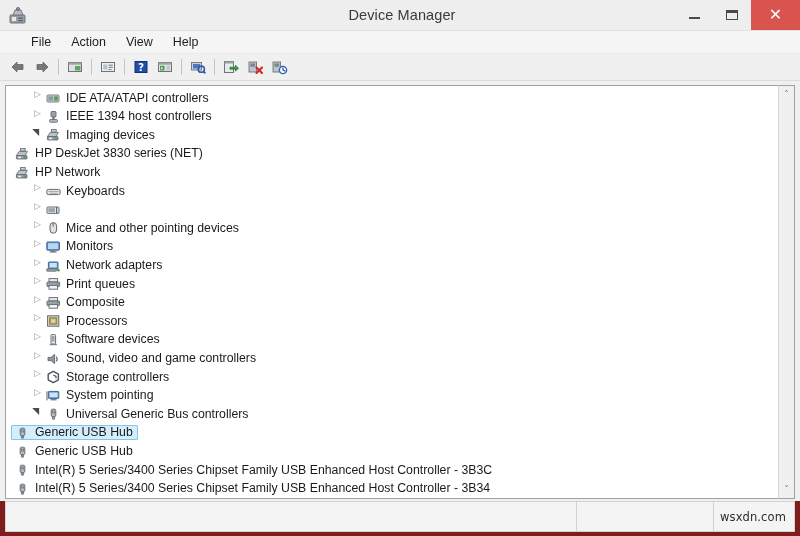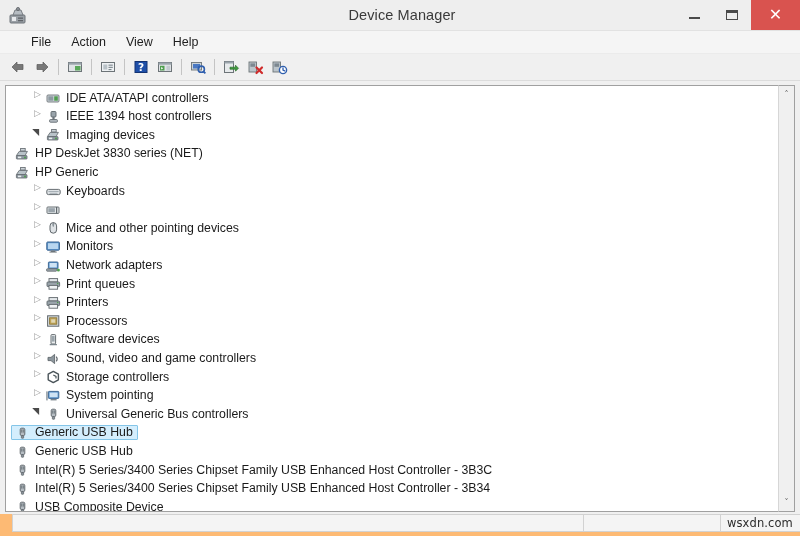--- a/index.html
+++ b/index.html
@@ -275,26 +275,26 @@
     font-size: 8px;
     font-family: "DejaVu Sans", sans-serif;
   }
   .sb-track {
     flex: 1 1 auto;
     background: #f0f0f0;
   }
 
   
   .statusbar {
-    height: 22px;
-    flex: 0 0 auto;
-    background: #fdba74;
+    height: 35px;
+    flex: 0 0 auto;
+    background: #7f1d1d;
     display: flex;
     align-items: stretch;
-    padding: 0 5px 4px 12px;
+    padding: 0 5px 4px 5px;
     box-sizing: border-box;
   }
   .sb-pane {
     border: 1px solid #d2d2d2;
     background: #f4f4f4;
     box-sizing: border-box;
     display: flex;
     align-items: center;
     padding: 0 6px;
     font-size: 11px;
@@ -496,21 +496,21 @@
             <span class="sel-wrap">
               <span class="ico">
                 <svg width="17" height="16" viewBox="0 0 17 16">
                   <path d="M2.4 9.6 L5.2 5.4 L13.4 5.4 L11 9.6 Z" fill="#b9c3c9" stroke="#5f666b" stroke-width="0.8"></path>
                   <rect x="2.4" y="9.6" width="10.6" height="3.4" rx="0.6" fill="#8f9aa2" stroke="#5f666b" stroke-width="0.8"></rect>
                   <rect x="4" y="10.6" width="3.2" height="1.6" fill="#e9edef"></rect>
                   <circle cx="11" cy="11.4" r="1" fill="#4f9e4f"></circle>
                   <rect x="6.6" y="2.4" width="4.6" height="2.6" fill="#cdd4d9" stroke="#5f666b" stroke-width="0.8"></rect>
                 </svg>
               </span>
-              <span class="label">HP Generic</span>
+              <span class="label">HP Network</span>
             </span>
           </div>
           <div class="node level1">
             <span class="twisty">
               <span class="tri-collapsed"></span>
             </span>
             <span class="sel-wrap">
               <span class="ico">
                 <svg width="17" height="16" viewBox="0 0 17 16">
                   <rect x="1.8" y="6.4" width="13.4" height="5.2" rx="1.6" fill="#dfe3e6" stroke="#60676c" stroke-width="0.95"></rect>
@@ -604,21 +604,21 @@
             </span>
             <span class="sel-wrap">
               <span class="ico">
                 <svg width="17" height="16" viewBox="0 0 17 16">
                   <rect x="4" y="2.6" width="8.6" height="3.4" fill="#e3e7ea" stroke="#60676c" stroke-width="0.9"></rect>
                   <rect x="2" y="6" width="12.6" height="4.6" rx="0.8" fill="#9aa4ab" stroke="#5f666b" stroke-width="0.9"></rect>
                   <rect x="4" y="9.4" width="8.6" height="3.8" fill="#f1f4f5" stroke="#60676c" stroke-width="0.9"></rect>
                   <circle cx="12.7" cy="7.5" r="0.8" fill="#4f9e4f"></circle>
                 </svg>
               </span>
-              <span class="label">Printers</span>
+              <span class="label">Composite</span>
             </span>
           </div>
           <div class="node level1">
             <span class="twisty">
               <span class="tri-collapsed"></span>
             </span>
             <span class="sel-wrap">
               <span class="ico">
                 <svg width="17" height="16" viewBox="0 0 17 16">
                   <rect x="2.6" y="2.8" width="11.2" height="10.4" fill="#d9dee1" stroke="#60676c" stroke-width="1"></rect>

